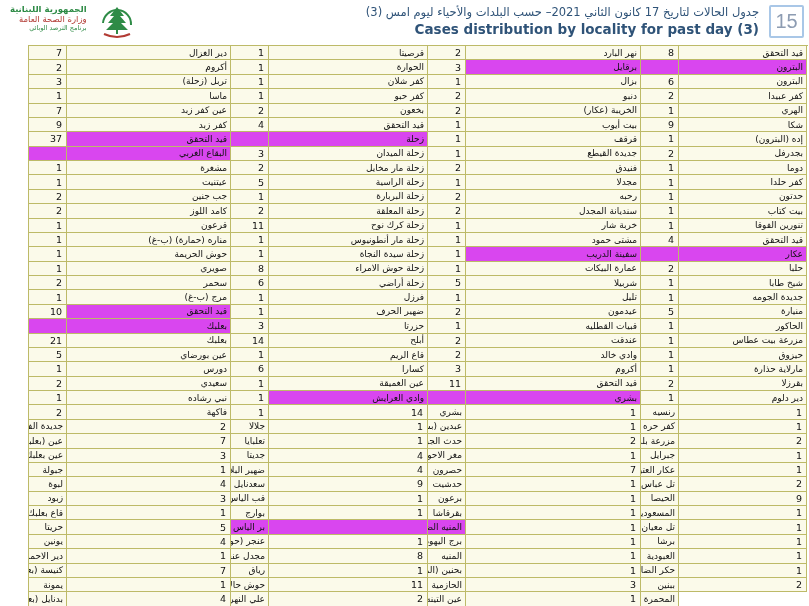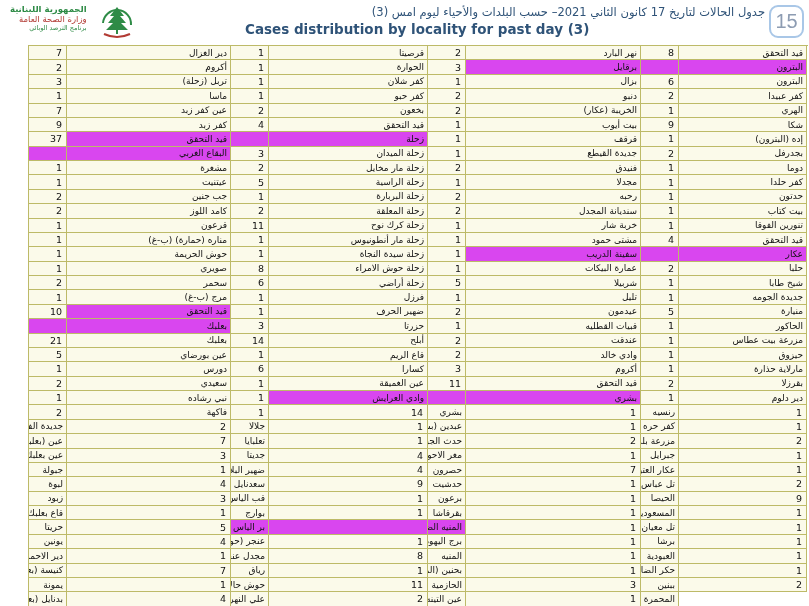--- a/index.html
+++ b/index.html
@@ -9,26 +9,26 @@
 
   
   #hdr { position:absolute; left:0; top:0; width:809px; height:45px; }
   .logo { position:absolute; left:10px; top:3px; display:flex; align-items:flex-start; gap:13px; }
   .logo-lines { text-align:right; direction:rtl; line-height:1.15; padding-top:2px; }
   .logo-l1 { color:#2e8b46; font-size:8.5px; font-weight:bold; }
   .logo-l2 { color:#b23b34; font-size:8.5px; font-weight:normal; }
   .logo-l3 { color:#2e8b46; font-size:6.5px; }
   .cedar { width:34px; height:36px; }
 
-  .titleblock { position:absolute; right:44px; top:5px; width:520px; color:#2f5378; }
+  .titleblock { position:absolute; right:50px; top:5px; width:520px; text-align:right; color:#2f5378; }
   .title-ar { font-size:11.5px; direction:rtl; line-height:1.35; }
   .title-en { font-size:13.5px; font-weight:bold; line-height:1.25; }
 
   .pagebox { position:absolute; right:5px; top:5px; width:35px; height:33px;
-             border:2px solid #a9c7e7; border-radius:9px; color:#8d9cb2;
+             border:2px solid #a9c7e7; border-radius:2px; color:#8d9cb2;
              font-size:20px; display:flex; align-items:center; justify-content:center;
              font-family:"Liberation Sans", sans-serif; }
 
   
   #tbl { position:absolute; left:28px; top:45px; width:780px;
          display:grid;
          grid-template-columns:38px 164px 38px 159px 38px 175px 38px 128px;
          grid-auto-rows:14.385px;
          border-top:1px solid #bdba68; border-left:1px solid #bdba68; }
   .cell { background:#fbfaea; border-right:1px solid #bdba68; border-bottom:1px solid #bdba68;

